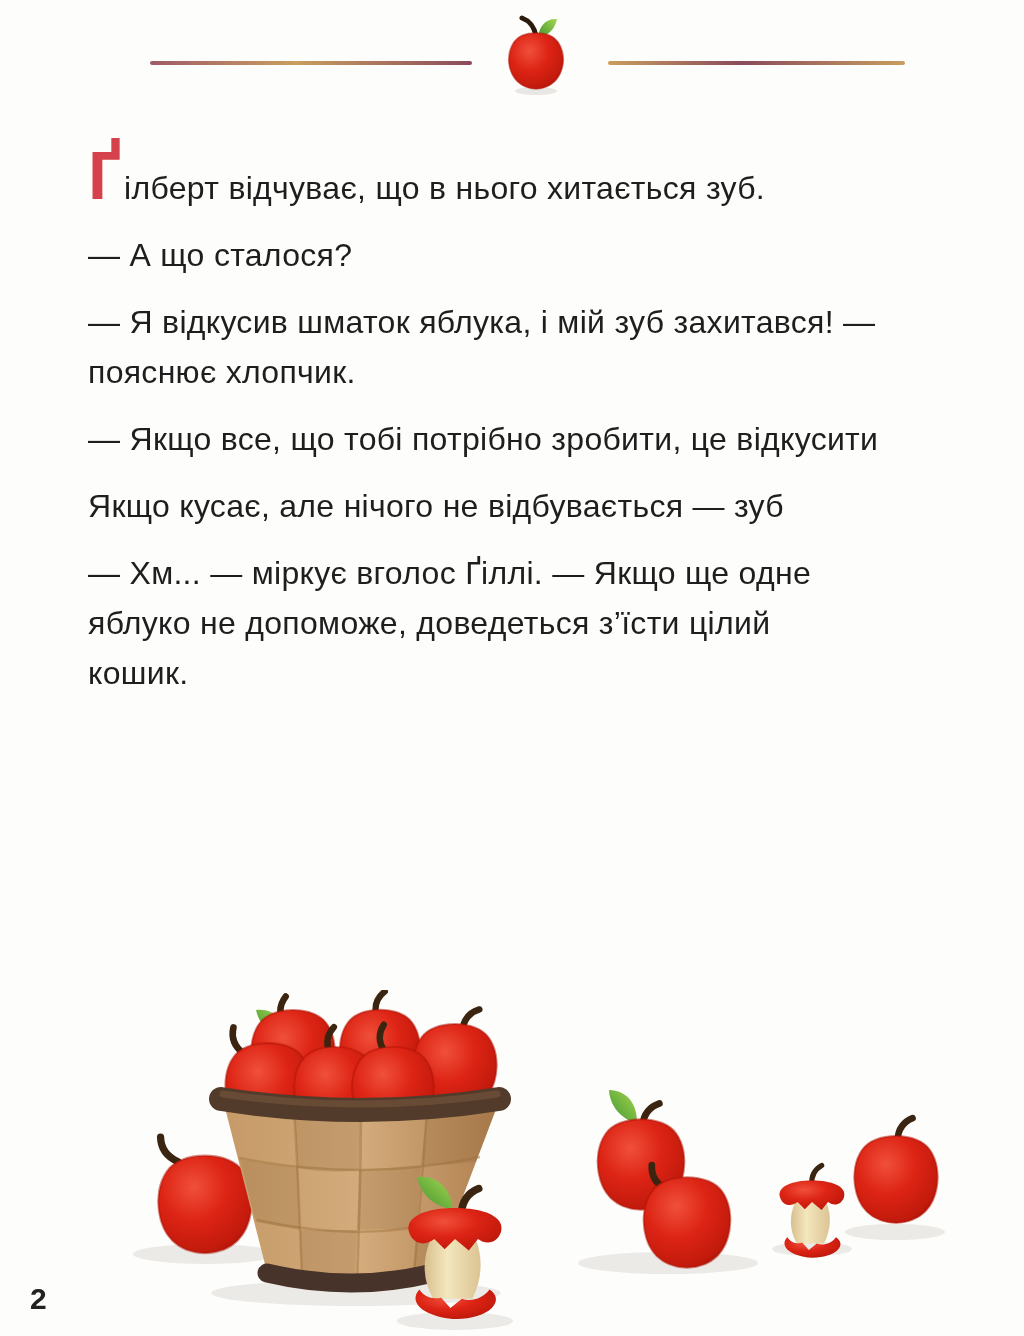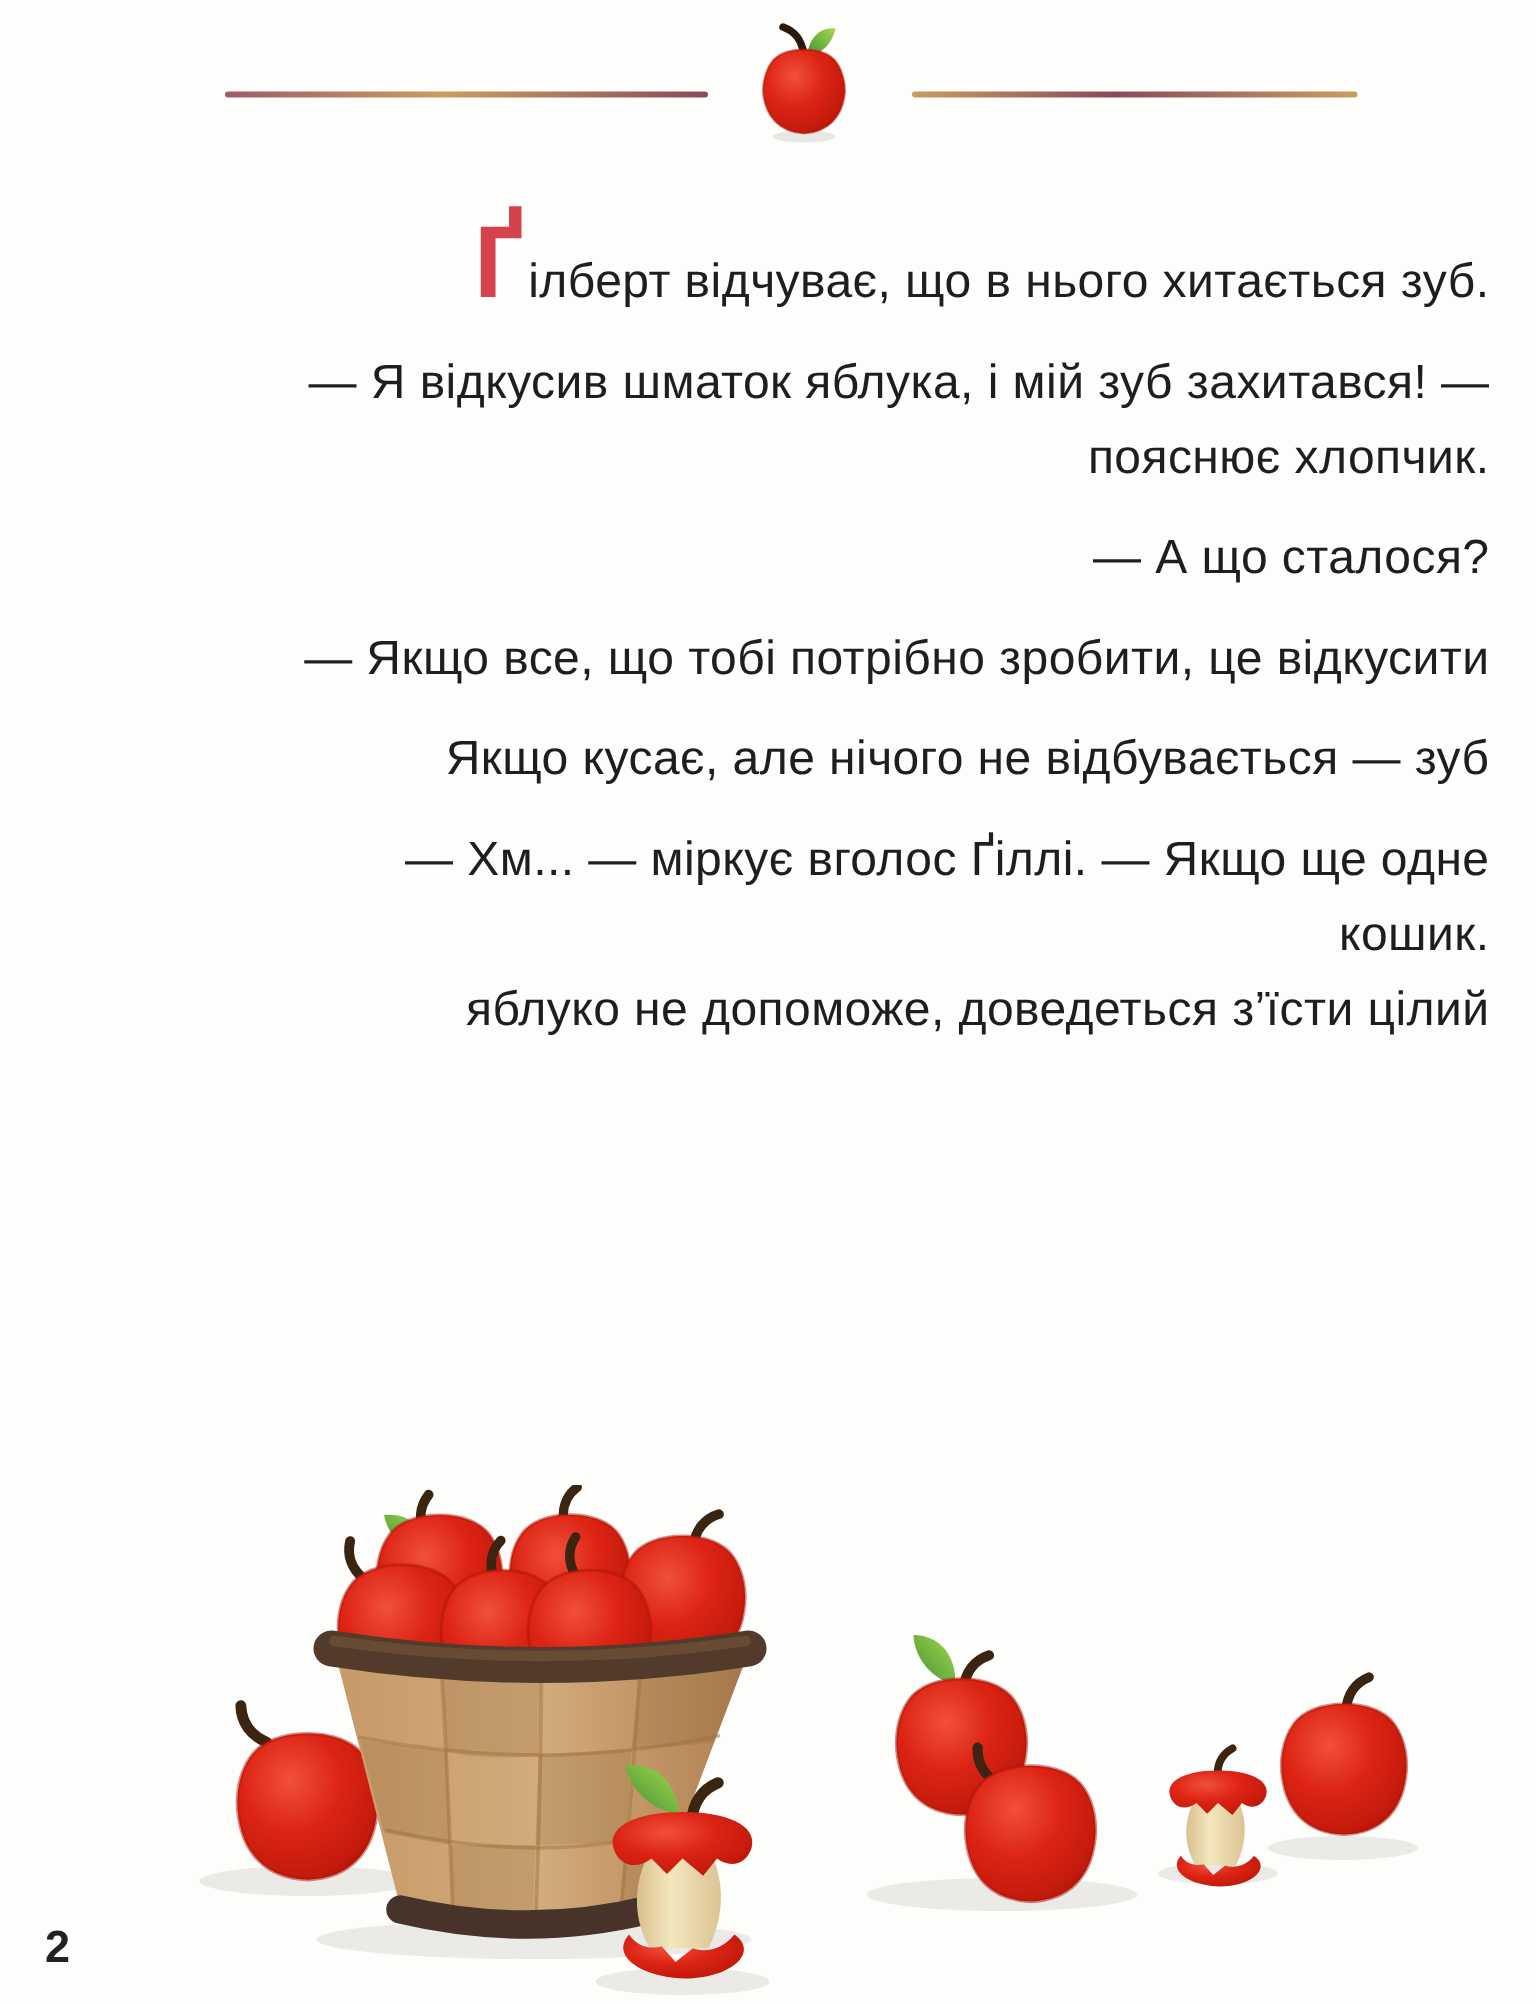--- a/index.html
+++ b/index.html
@@ -19,23 +19,23 @@
   .divider .rule.left{
     left:150px;width:322px;
     background:linear-gradient(90deg,var(--divider_rose) 0%,var(--divider_gold) 45%,var(--divider_plum) 100%);
   }
   .divider .rule.right{
     left:608px;width:297px;
     background:linear-gradient(90deg,var(--divider_gold) 0%,var(--divider_plum) 45%,var(--divider_gold) 100%);
   }
   .divider svg{position:absolute;left:492px;top:14px;}
   .story{
-    position:absolute;left:101px;top:150px;width:892px;
+    position:absolute;left:88px;top:150px;width:892px;
     font-size:32px;line-height:50px;letter-spacing:0.3px;
-    color:var(--text);font-weight:500;text-align:right;
+    color:var(--text);font-weight:500;
   }
   .para{margin-bottom:17px;}
   .line{display:block;white-space:nowrap;}
   .dropcap{
     font-size:68px;line-height:50px;font-weight:bold;
     color:var(--accent_red);margin-right:3px;letter-spacing:0;
   }
   .illustration{position:absolute;left:0;top:990px;width:1024px;height:346px;}
   .page-number{
     position:absolute;left:30px;top:1282px;
@@ -68,36 +68,36 @@
       <path d="M46,24 C56,22 63,15 65,5 C54,4 47,12 46,24 Z" fill="url(#dL)"></path>
       <path d="M44,19 C54,19 62,22 66,28 C70,34 72,43 71,50 C69,63 61,74 44,75 C27,74 19,63 17,50 C16,43 18,34 22,28 C26,22 34,19 44,19 Z" fill="url(#dA)" stroke="#b01406" stroke-width="1.5" stroke-opacity="0.5"></path>
     </svg>
   </div>
 
   <div class="story">
     <p class="para">
       <span class="line"><span class="dropcap">Ґ</span><span>ілберт відчуває, що в нього хитається зуб.</span></span>
     </p>
     <p class="para">
+      <span class="line">— А що сталося?</span>
+    </p>
+    <p class="para">
       <span class="line">— Я відкусив шматок яблука, і мій зуб захитався! —</span>
       <span class="line">пояснює хлопчик.</span>
     </p>
     <p class="para">
-      <span class="line">— А що сталося?</span>
-    </p>
-    <p class="para">
       <span class="line">— Якщо все, що тобі потрібно зробити, це відкусити</span>
     </p>
     <p class="para">
       <span class="line">Якщо кусає, але нічого не відбувається — зуб</span>
     </p>
     <p class="para">
       <span class="line">— Хм... — міркує вголос Ґіллі. — Якщо ще одне</span>
+      <span class="line">яблуко не допоможе, доведеться з’їсти цілий</span>
       <span class="line">кошик.</span>
-      <span class="line">яблуко не допоможе, доведеться з’їсти цілий</span>
     </p>
   </div>
 
   <svg class="illustration" viewBox="0 0 1024 346">
     <defs>
       <radialGradient id="gA" cx="0.38" cy="0.32" r="0.78">
         <stop offset="0" stop-color="#f0503a"></stop>
           <stop offset="0.45" stop-color="#dd2415"></stop>
         <stop offset="0.85" stop-color="#c21a0c"></stop>
           <stop offset="1" stop-color="#a81407"></stop>

